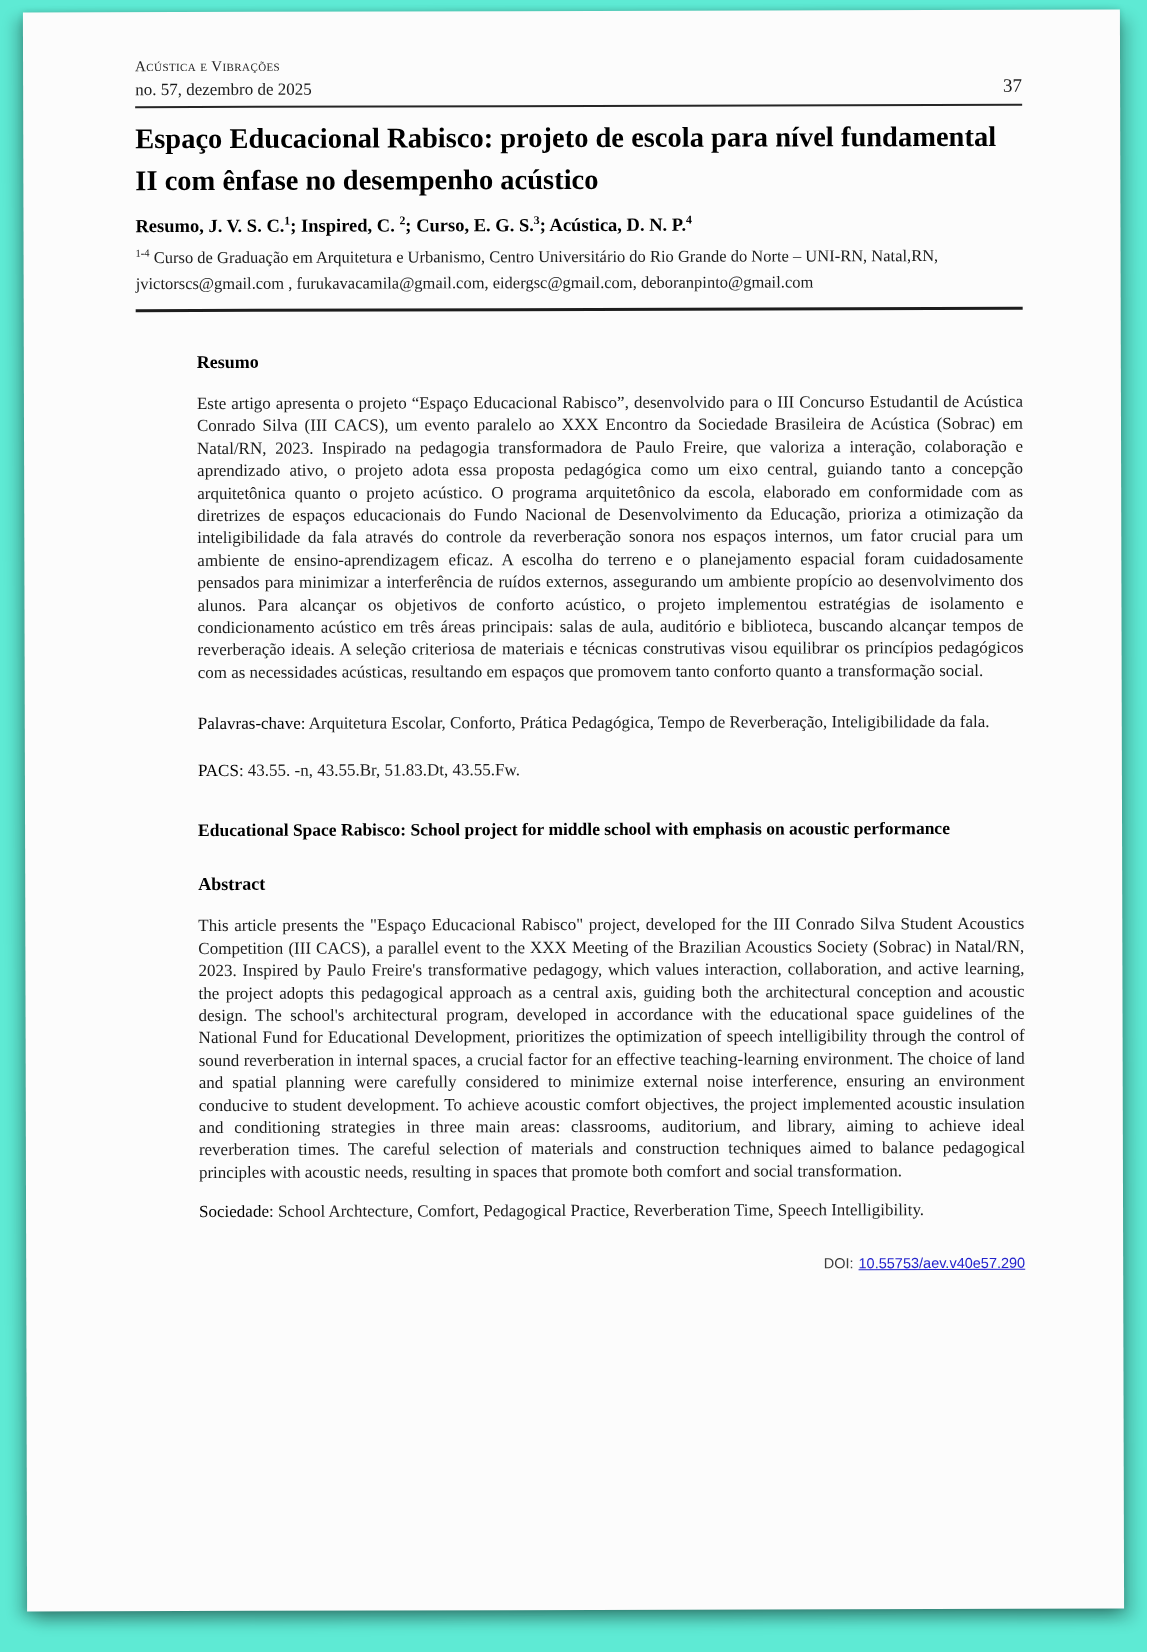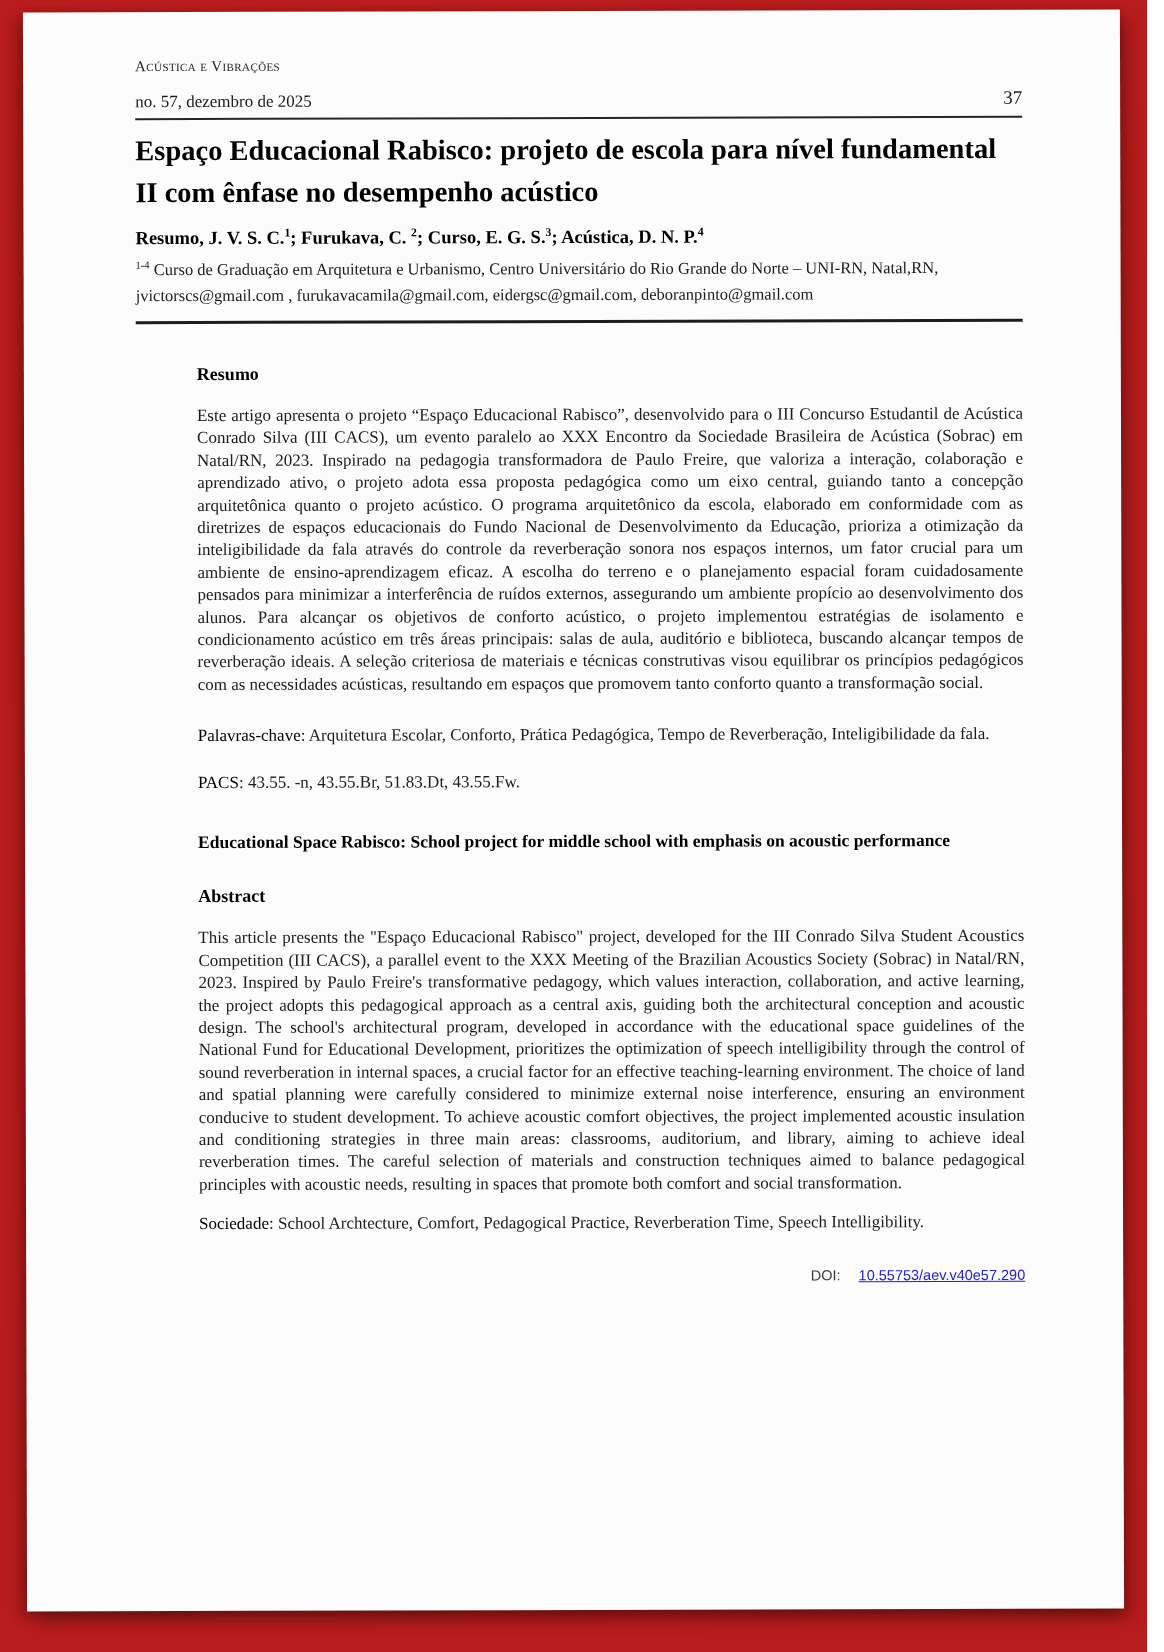--- a/index.html
+++ b/index.html
@@ -9,21 +9,21 @@
     width: 1164px;
     height: 1652px;
     overflow: hidden;
     font-family: "Liberation Serif", serif;
     color: #1b1b1b;
   }
   .canvas {
     position: relative;
     width: 1147px;
     height: 1652px;
-    background: #b91c1c;
+    background: #5eead4;
   }
   .page {
     position: absolute;
     left: 25px;
     top: 11px;
     width: 1097px;
     height: 1599px;
     background: #fcfcfc;
     box-shadow: 0 0 6px rgba(0,0,0,0.16),
                 -8px 6px 14px rgba(0,0,0,0.22),
@@ -39,21 +39,21 @@
     align-items: flex-end;
   }
   .journal-name {
     font-variant: small-caps;
     font-size: 15px;
     letter-spacing: 0.4px;
     color: #222;
   }
   .issue-line {
     font-size: 17px;
-    margin-top: 17px;
+    margin-top: 5px;
     color: #1b1b1b;
   }
   .page-number {
     font-size: 19px;
     color: #1b1b1b;
     padding-bottom: 1px;
   }
   .rule-thin {
     border: none;
     border-top: 2px solid #262626;
@@ -140,21 +140,21 @@
   .doi-line {
     margin: 34px 0 0 0;
     text-align: right;
     font-family: "Liberation Sans", sans-serif;
     font-size: 14.5px;
     color: #3c3c3c;
   }
   .doi-link {
     color: #2222cc;
     text-decoration: underline;
-    margin-left: 18px;
+    margin-left: 5px;
     cursor: pointer;
   }
 </style>
 </head>
 <body>
 
 <div class="canvas">
   <div class="page">
 
     <div class="header-row">
@@ -162,21 +162,21 @@
         <div class="journal-name">Acústica e Vibrações</div>
         <div class="issue-line">no. 57, dezembro de 2025</div>
       </div>
       <div class="page-number">37</div>
     </div>
 
     <hr class="rule-thin">
 
     <h1 class="article-title">Espaço Educacional Rabisco: projeto de escola para nível fundamental II com ênfase no desempenho acústico</h1>
 
-    <div class="authors-line"><span>Resumo, J. V. S. C.</span><sup>1</sup><span>; Furukava, C. </span><sup>2</sup><span>; Curso, E. G. S.</span><sup>3</sup><span>; Acústica, D. N. P.</span><sup>4</sup></div>
+    <div class="authors-line"><span>Resumo, J. V. S. C.</span><sup>1</sup><span>; Inspired, C. </span><sup>2</sup><span>; Curso, E. G. S.</span><sup>3</sup><span>; Acústica, D. N. P.</span><sup>4</sup></div>
 
     <p class="affiliation"><sup>1-4</sup><span> Curso de Graduação em Arquitetura e Urbanismo, Centro Universitário do Rio Grande do Norte – UNI-RN, Natal,RN, jvictorscs@gmail.com , furukavacamila@gmail.com, eidergsc@gmail.com, deboranpinto@gmail.com</span></p>
 
     <hr class="rule-thick">
 
     <section class="abstract-col">
 
       <h2 class="section-heading resumo-heading">Resumo</h2>
 
       <p class="body-text" lang="pt">Este artigo apresenta o projeto “Espaço Educacional Rabisco”, desenvolvido para o III Concurso Estudantil de Acústica Conrado Silva (III CACS), um evento paralelo ao XXX Encontro da Sociedade Brasileira de Acústica (Sobrac) em Natal/RN, 2023. Inspirado na pedagogia transformadora de Paulo Freire, que valoriza a interação, colaboração e aprendizado ativo, o projeto adota essa proposta pedagógica como um eixo central, guiando tanto a concepção arquitetônica quanto o projeto acústico. O programa arquitetônico da escola, elaborado em conformidade com as diretrizes de espaços educacionais do Fundo Nacional de Desenvolvimento da Educação, prioriza a otimização da inteligibilidade da fala através do controle da reverberação sonora nos espaços internos, um fator crucial para um ambiente de ensino-aprendizagem eficaz. A escolha do terreno e o planejamento espacial foram cuidadosamente pensados para minimizar a interferência de ruídos externos, assegurando um ambiente propício ao desenvolvimento dos alunos. Para alcançar os objetivos de conforto acústico, o projeto implementou estratégias de isolamento e condicionamento acústico em três áreas principais: salas de aula, auditório e biblioteca, buscando alcançar tempos de reverberação ideais. A seleção criteriosa de materiais e técnicas construtivas visou equilibrar os princípios pedagógicos com as necessidades acústicas, resultando em espaços que promovem tanto conforto quanto a transformação social.</p>

